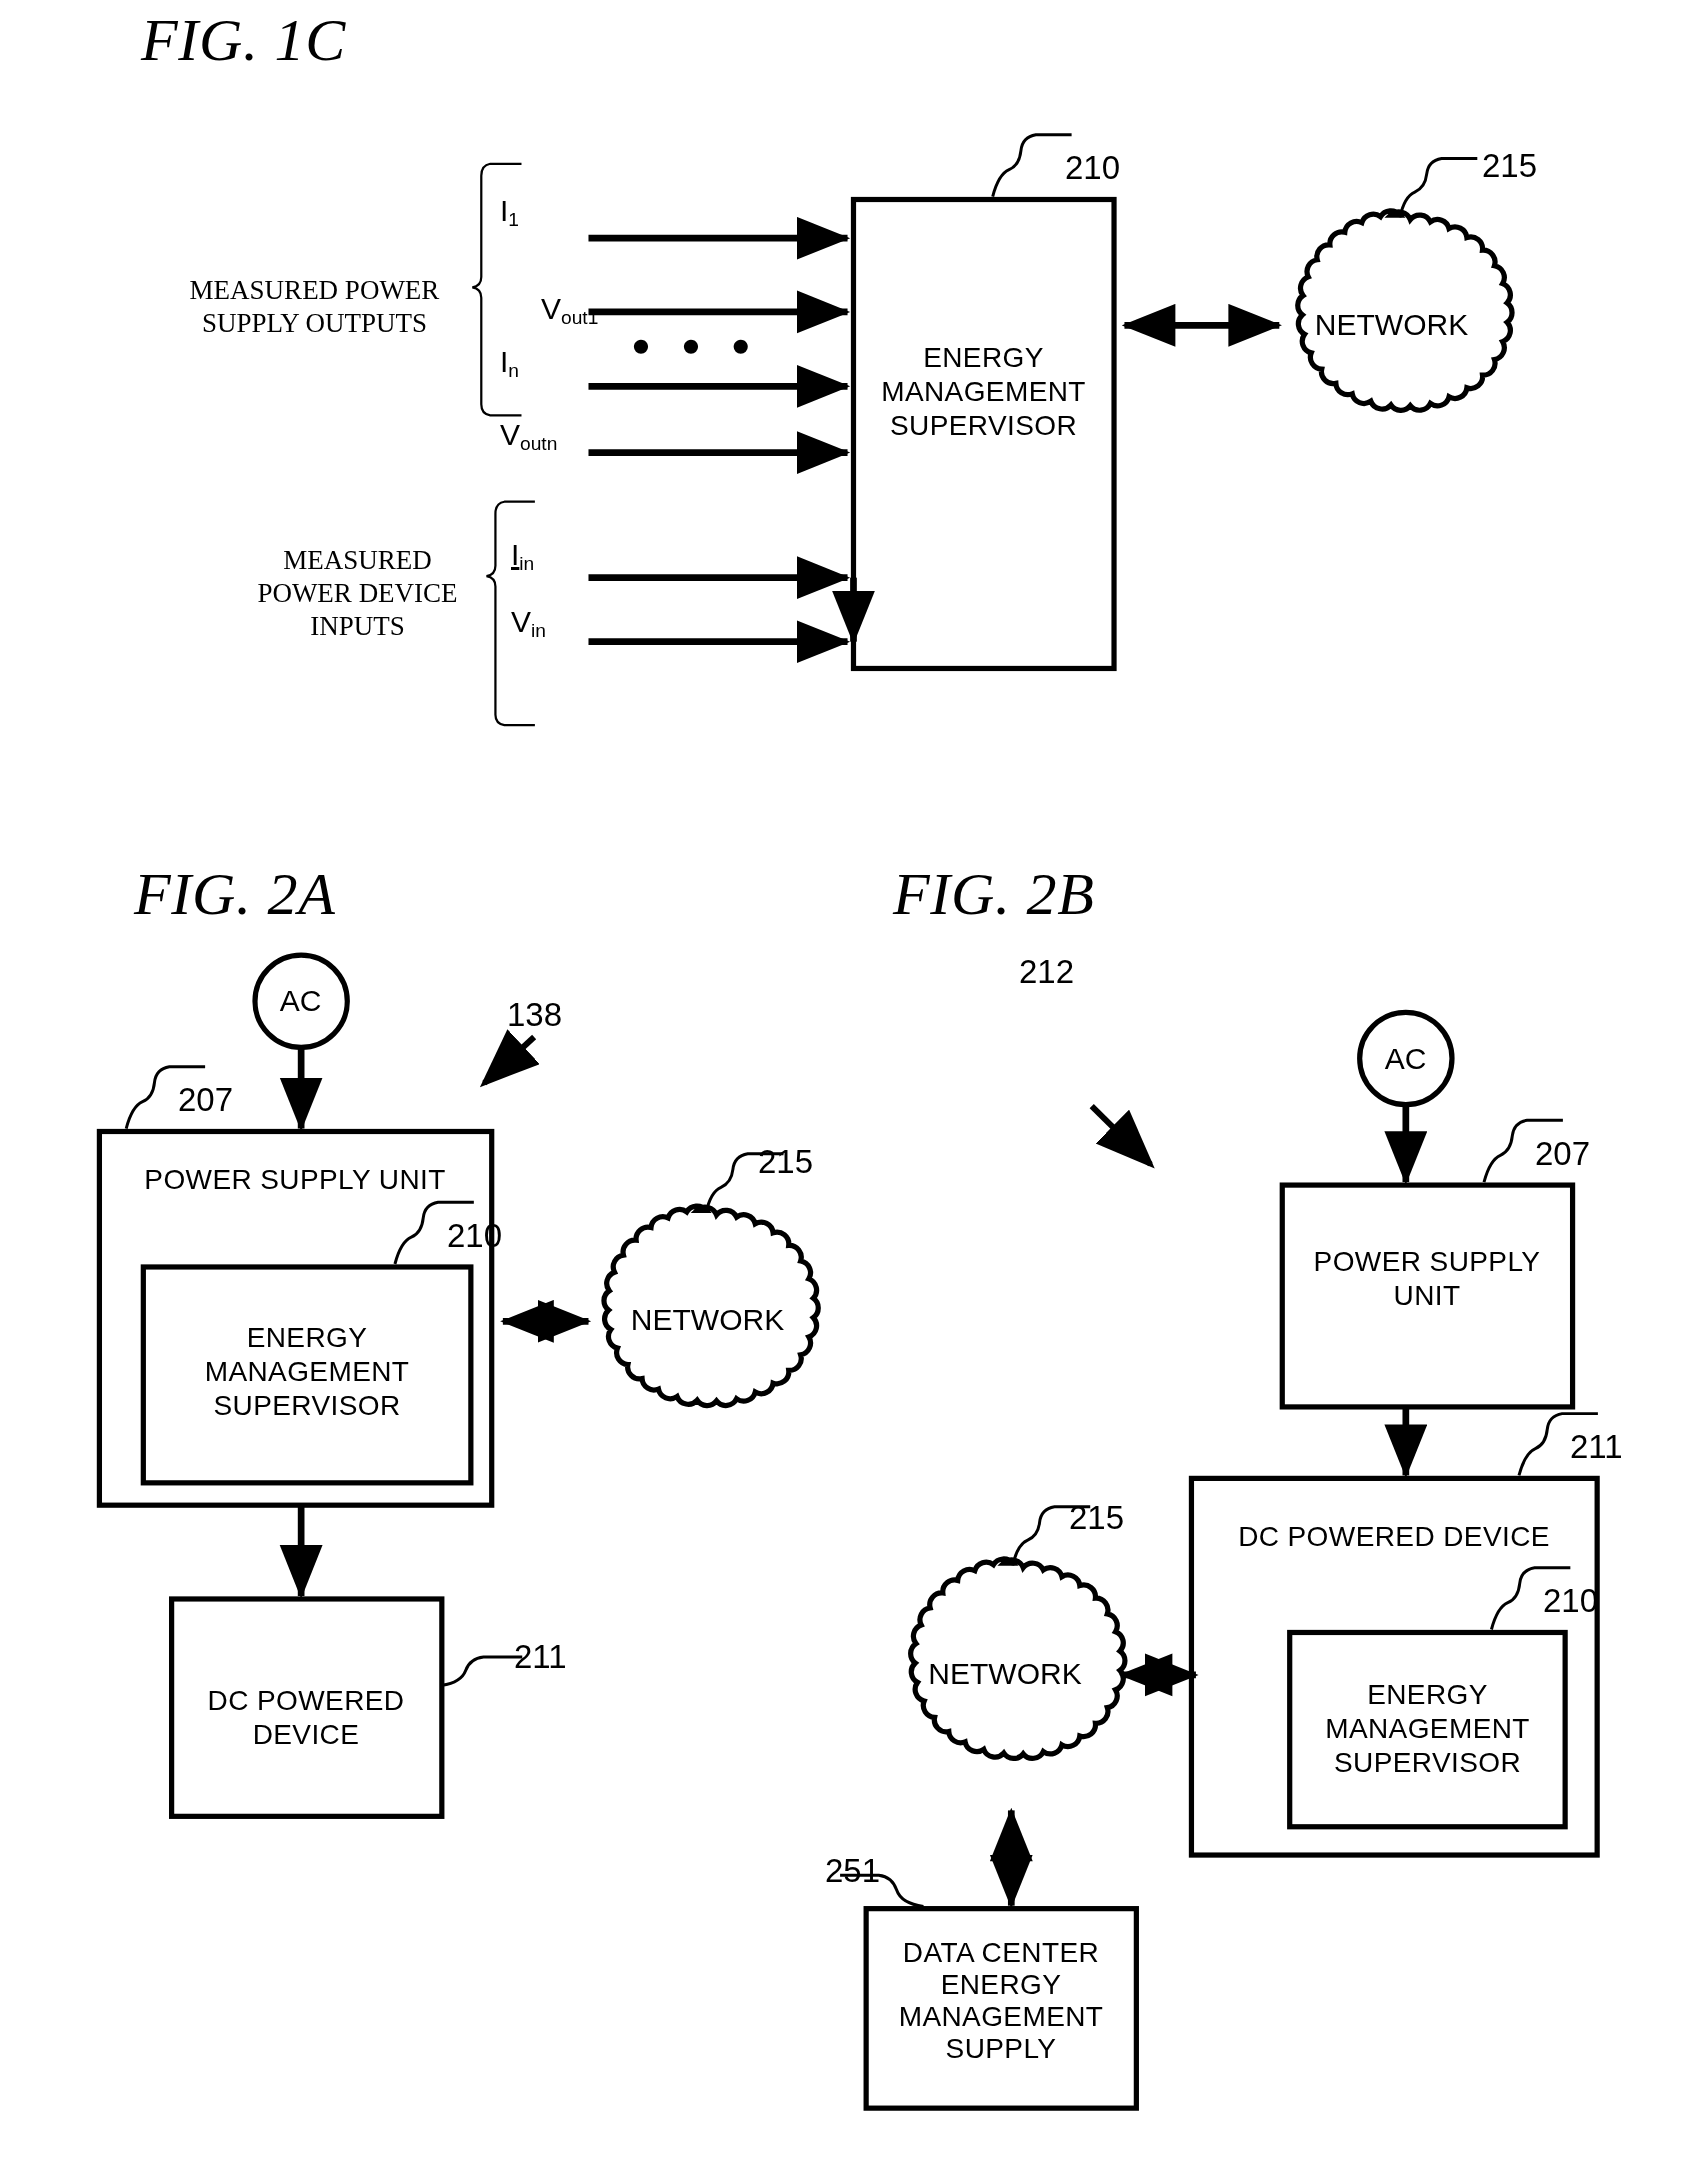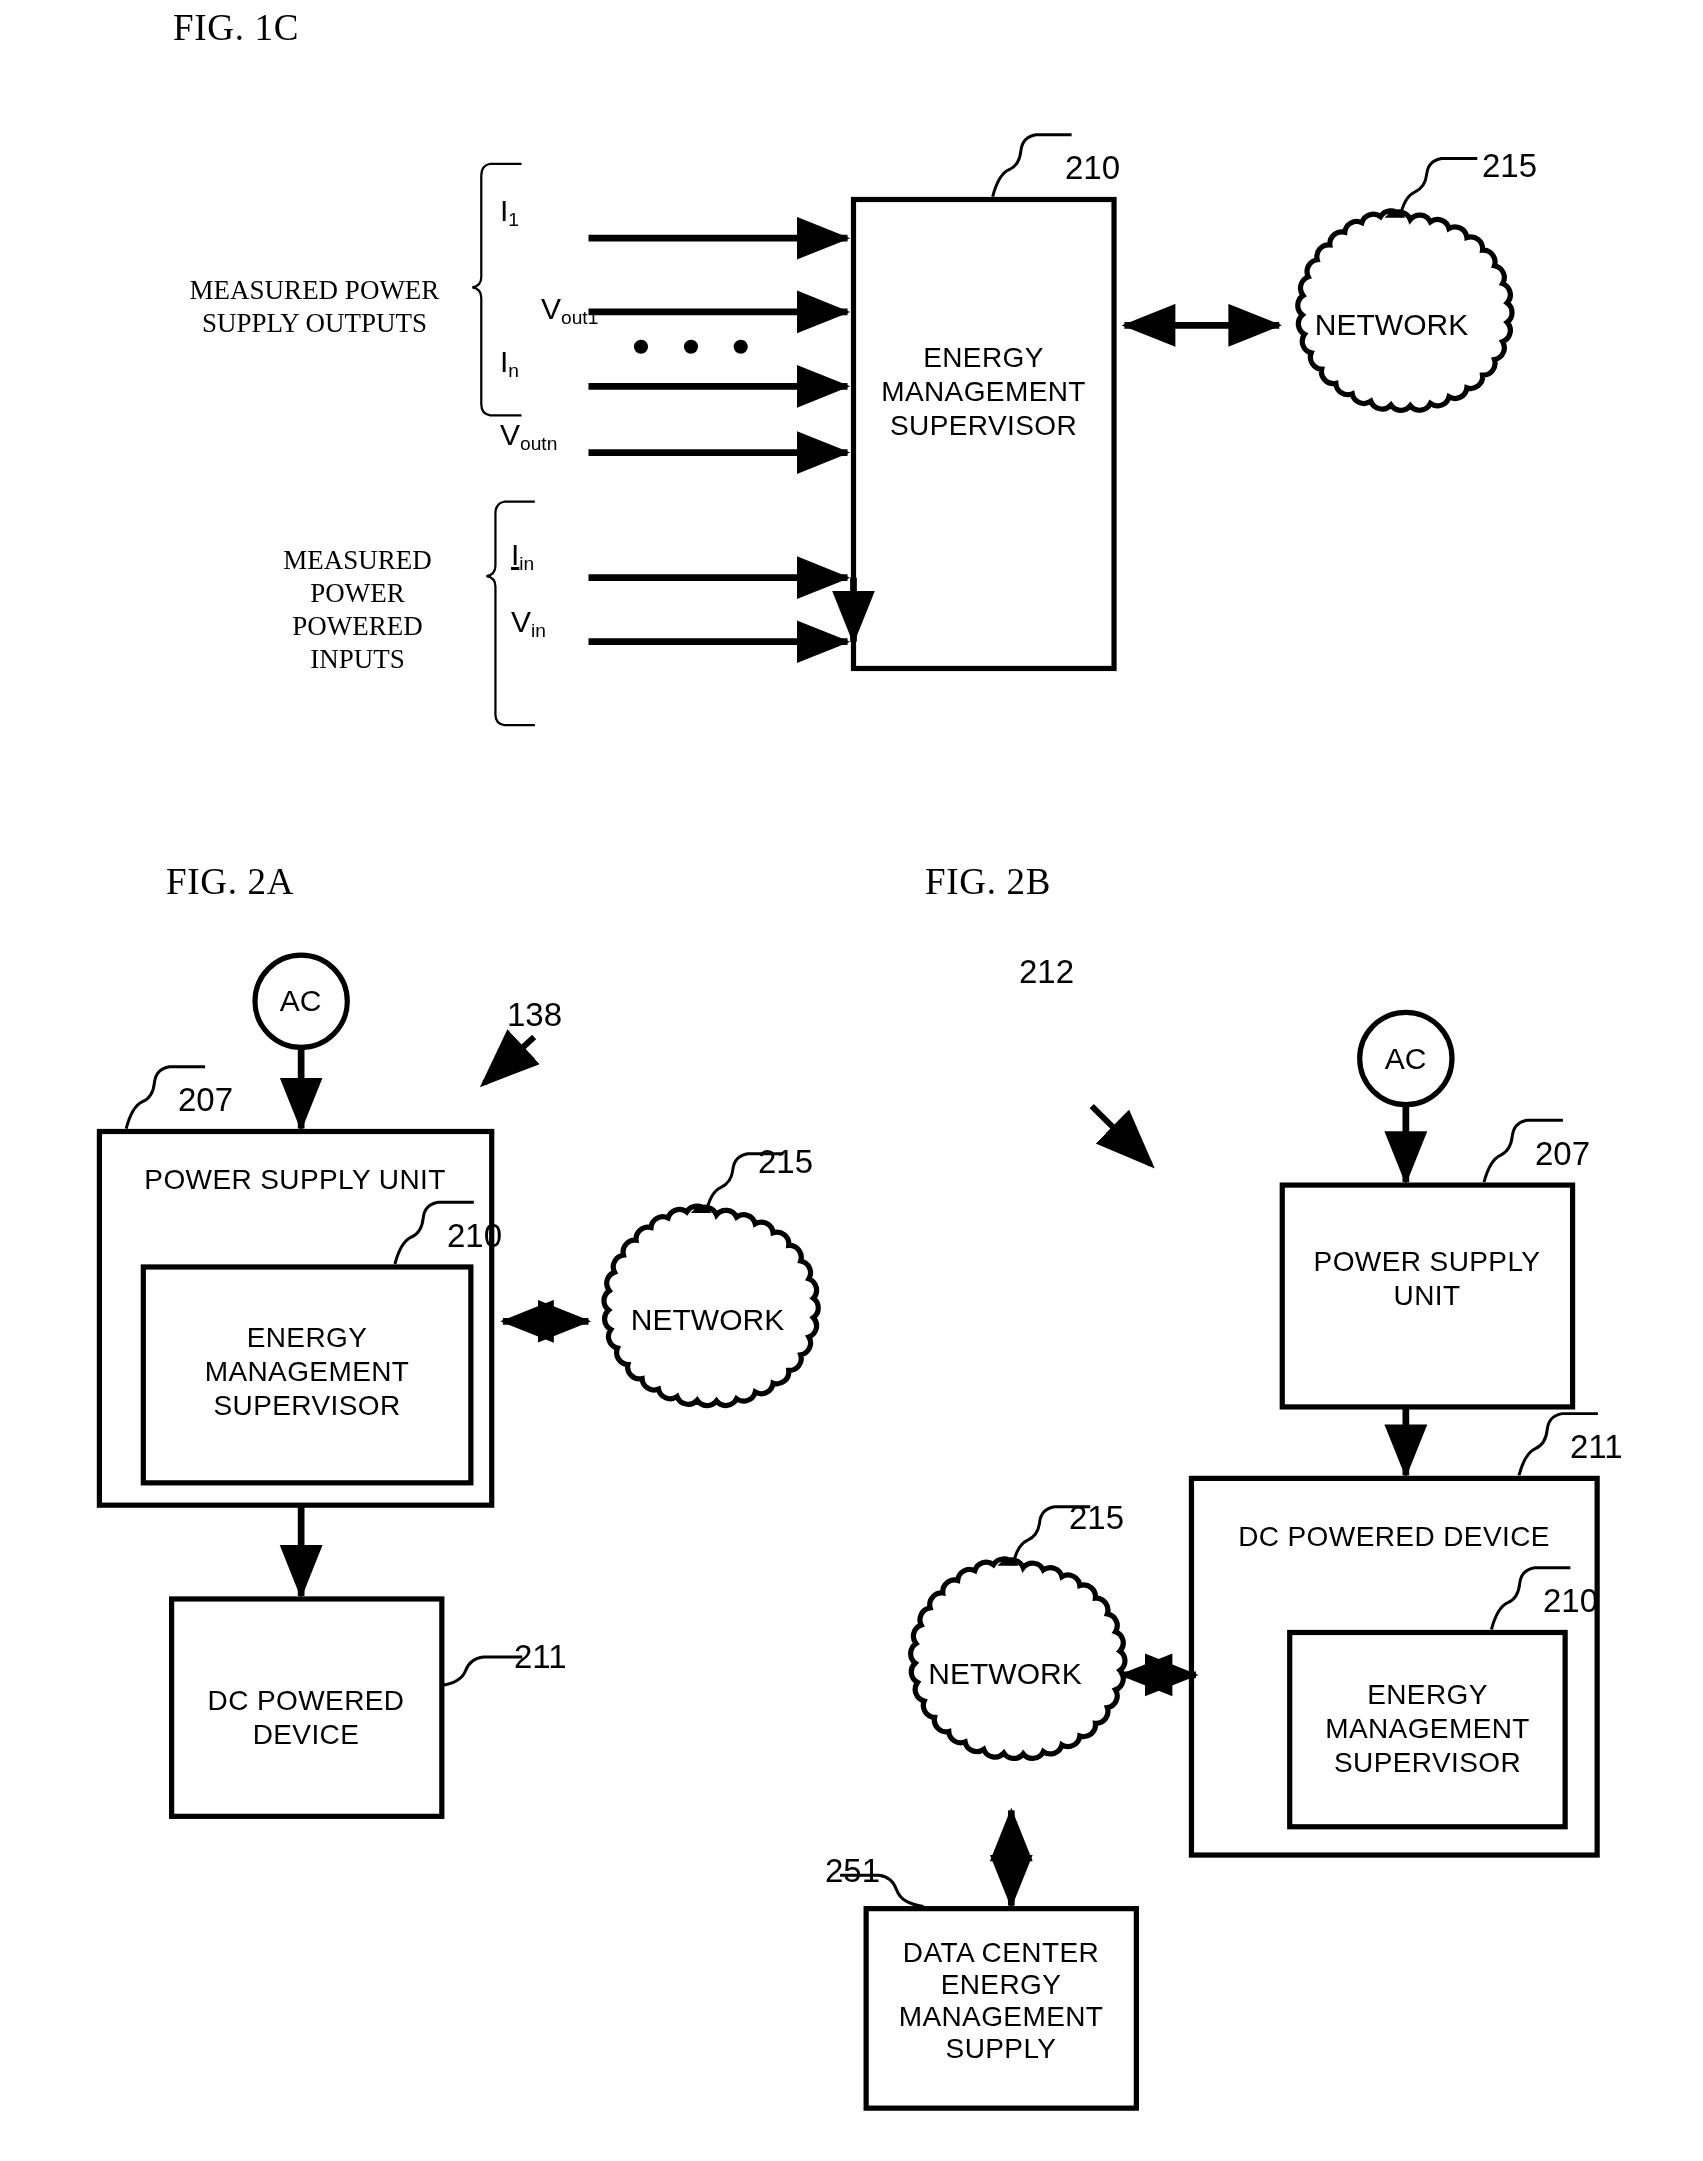--- a/index.html
+++ b/index.html
@@ -17,24 +17,24 @@
   }
   #sheet {
     position: absolute;
     left: 0; top: 0;
     width: 1704px;
     height: 2161px;
   }
   .fig-title {
     position: absolute;
     font-family: "Liberation Serif", serif;
-    font-size: 37px;
+    font-style: italic;
+    font-size: 60px;
     letter-spacing: 0.7px;
     white-space: nowrap;
-    margin-left: 32px;
   }
   .box-label {
     position: absolute;
     text-align: center;
     font-size: 28px;
     line-height: 34px;
     white-space: pre-line;
     letter-spacing: 0.4px;
   }
   .ref-num {
@@ -238,21 +238,21 @@
 
     <path d="M1240 2561 q-30 -4 -36 -22 q-6 -18 -24 -20 l -52 0" fill="none" stroke="#000" stroke-width="4"></path>
   </svg>
 
   <div class="fig-title" style="left:141px; top:6px;">FIG. 1C</div>
 
   <div class="brace-label" style="left:177px; top:274px; width:275px;">MEASURED POWER
 SUPPLY OUTPUTS</div>
 
   <div class="brace-label" style="left:246px; top:544px; width:223px;">MEASURED
-POWER POWERED
+POWER DEVICE
 INPUTS</div>
 
   <div class="sig-label" style="left:500px; top:194px;"><span>I</span><sub>1</sub></div>
   <div class="sig-label" style="left:500px; top:292px;margin-left:41px;"><span>V</span><sub>out1</sub></div>
   <div class="sig-label" style="left:500px; top:345px;"><span>I</span><sub>n</sub></div>
   <div class="sig-label" style="left:500px; top:418px;"><span>V</span><sub>outn</sub></div>
   <div class="sig-label" style="left:511px; top:538px;text-decoration:underline;"><span>I</span><sub>in</sub></div>
   <div class="sig-label" style="left:511px; top:605px;"><span>V</span><sub>in</sub></div>
 
   <div style="position:absolute; left:631px; top:328px; font-size:33px; letter-spacing:10.4px; line-height:33px;">● ● ●</div>

